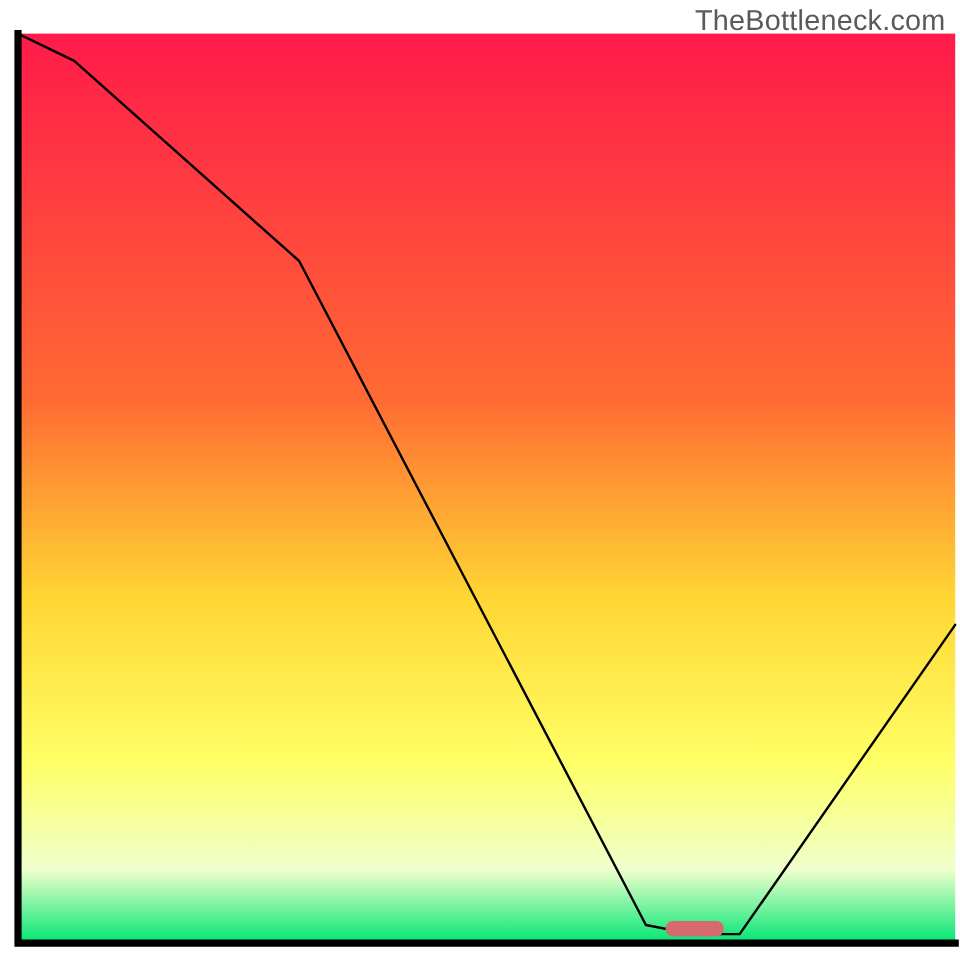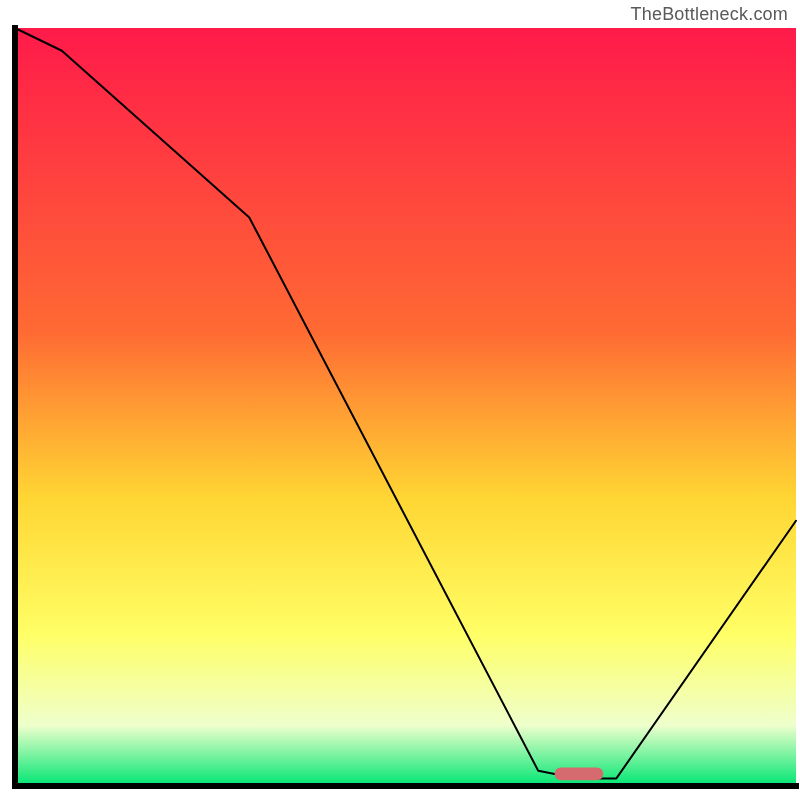--- a/index.html
+++ b/index.html
@@ -13,21 +13,21 @@
   .chart-container {
     position: relative;
     width: 800px;
     height: 800px;
   }
   .watermark {
     position: absolute;
     top: 4px;
     right: 12px;
     font-family: Arial, Helvetica, sans-serif;
-    font-size: 18px;
+    font-size: 24px;
     font-weight: 500;
     color: #5a5a5a;
     letter-spacing: 0.2px;
     z-index: 10;
   }
   svg {
     display: block;
   }
 </style>
 </head>

